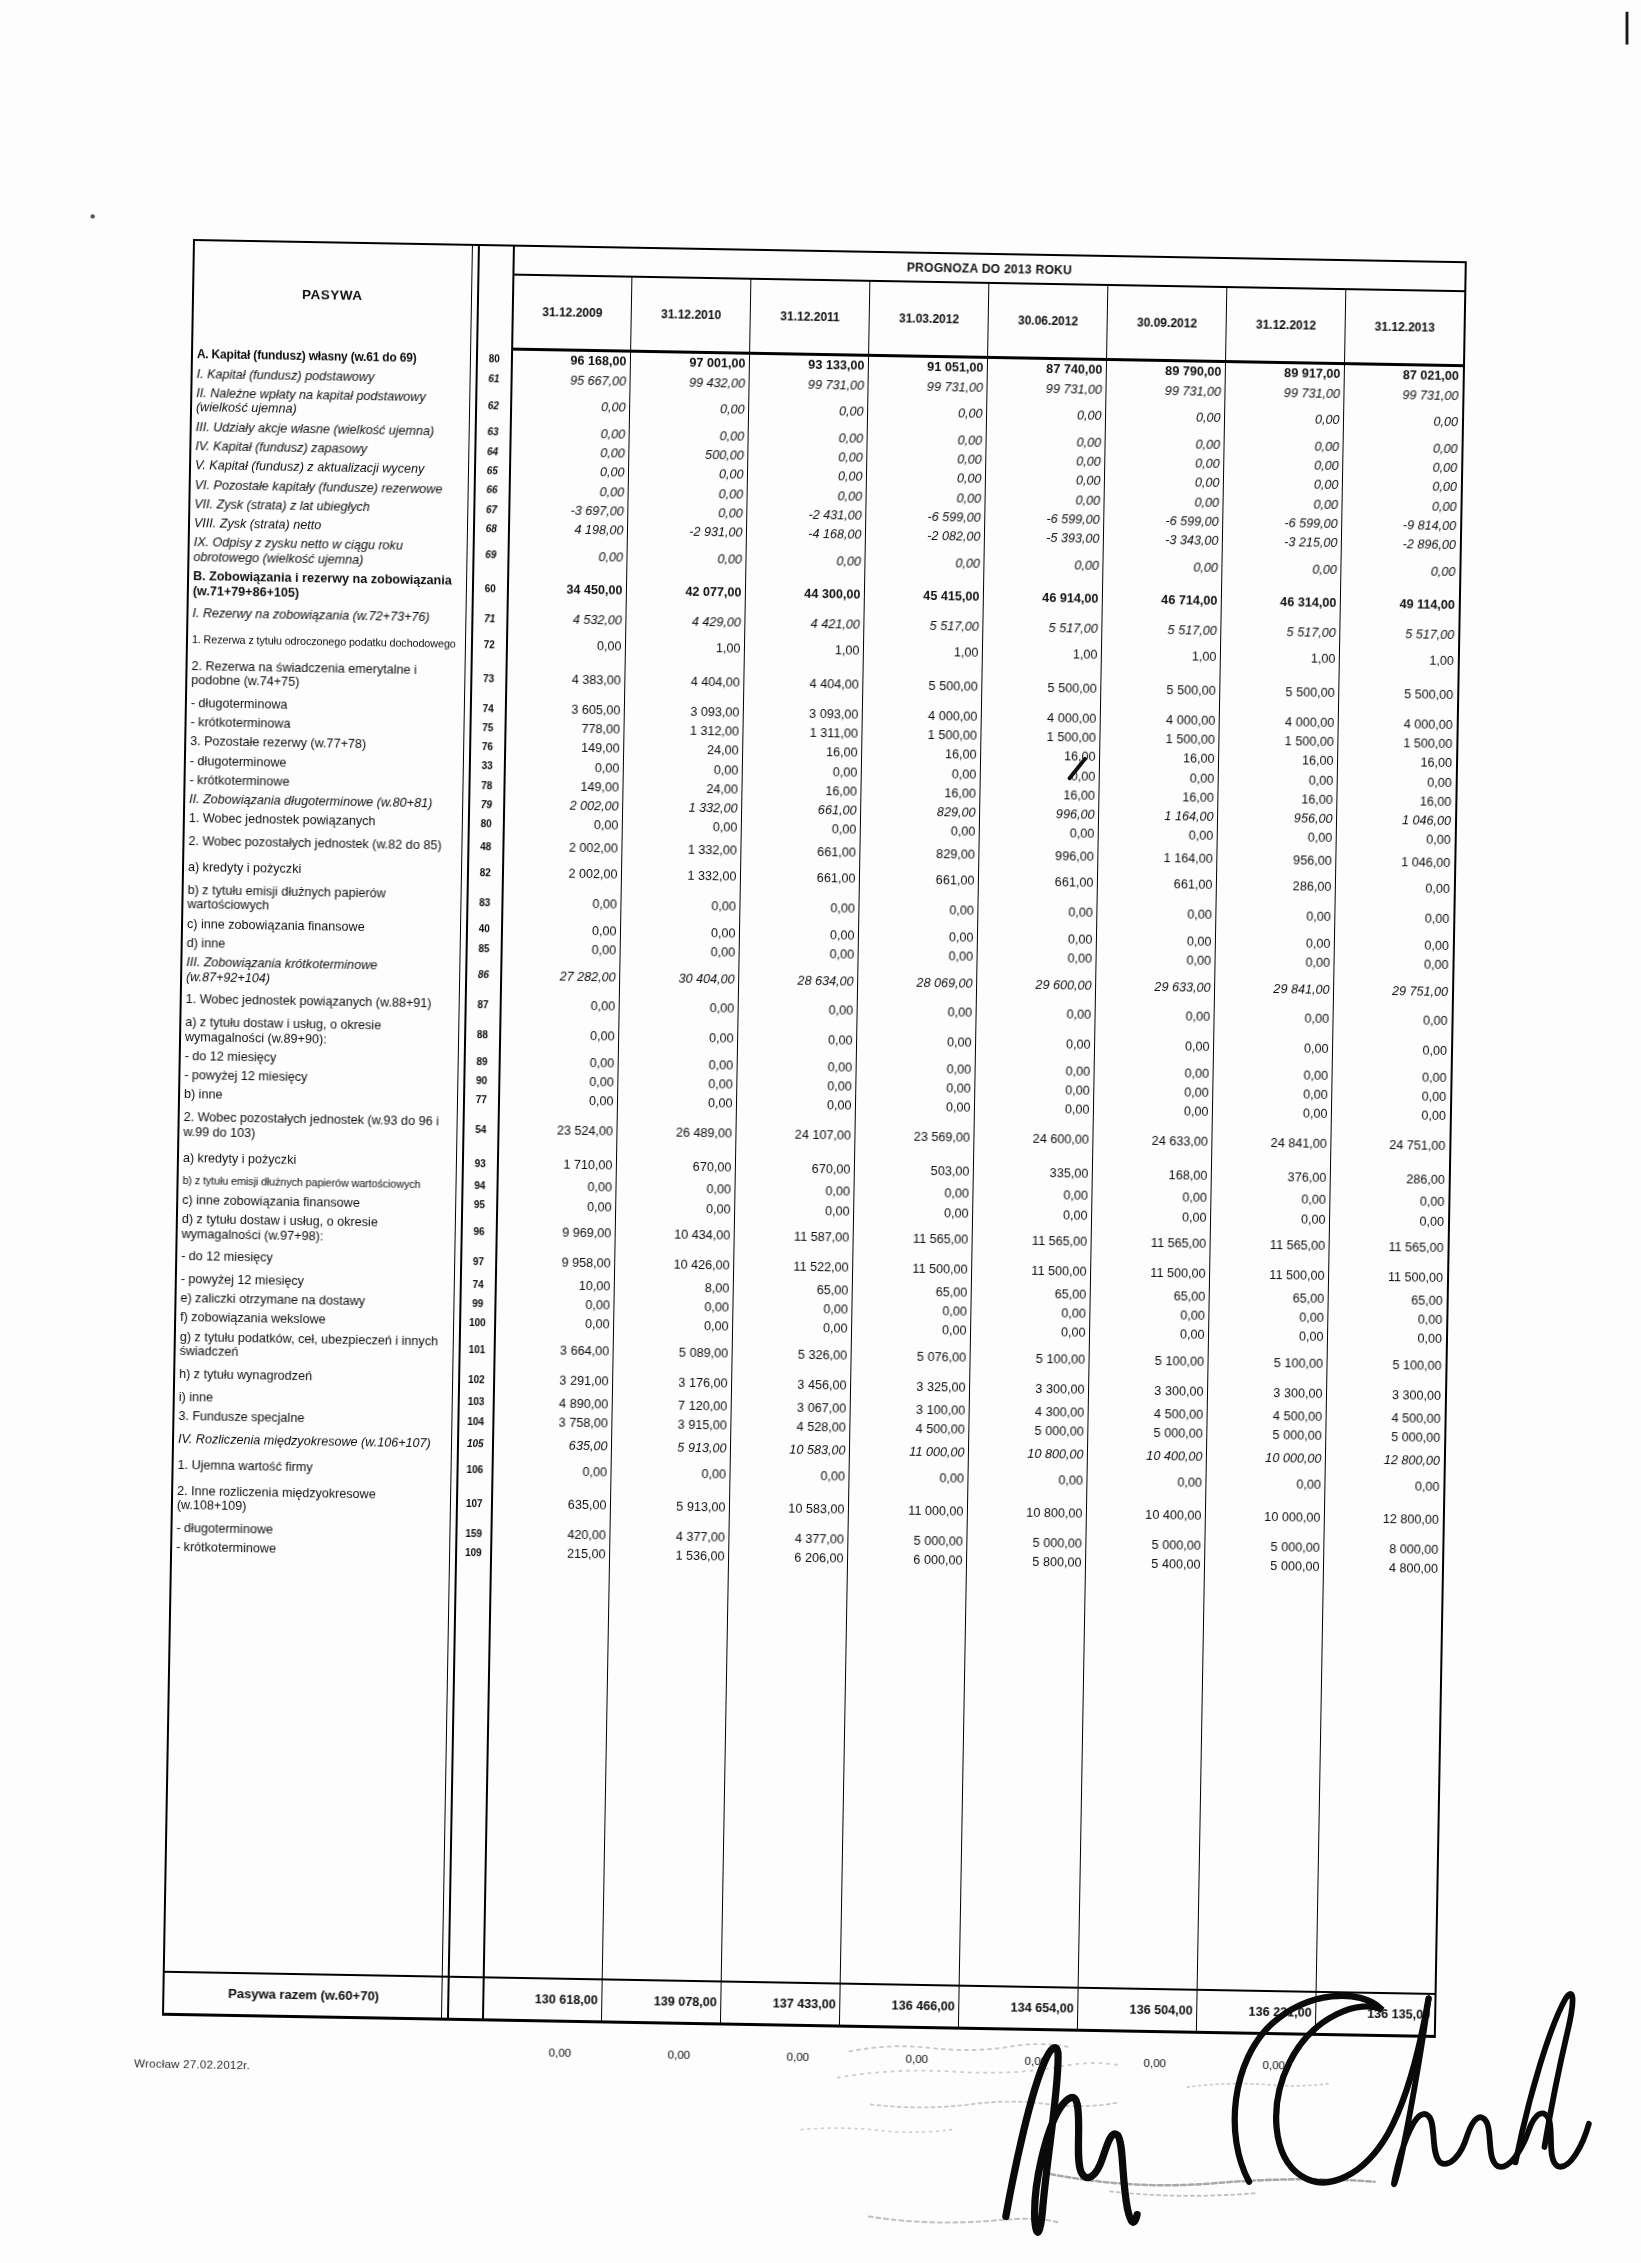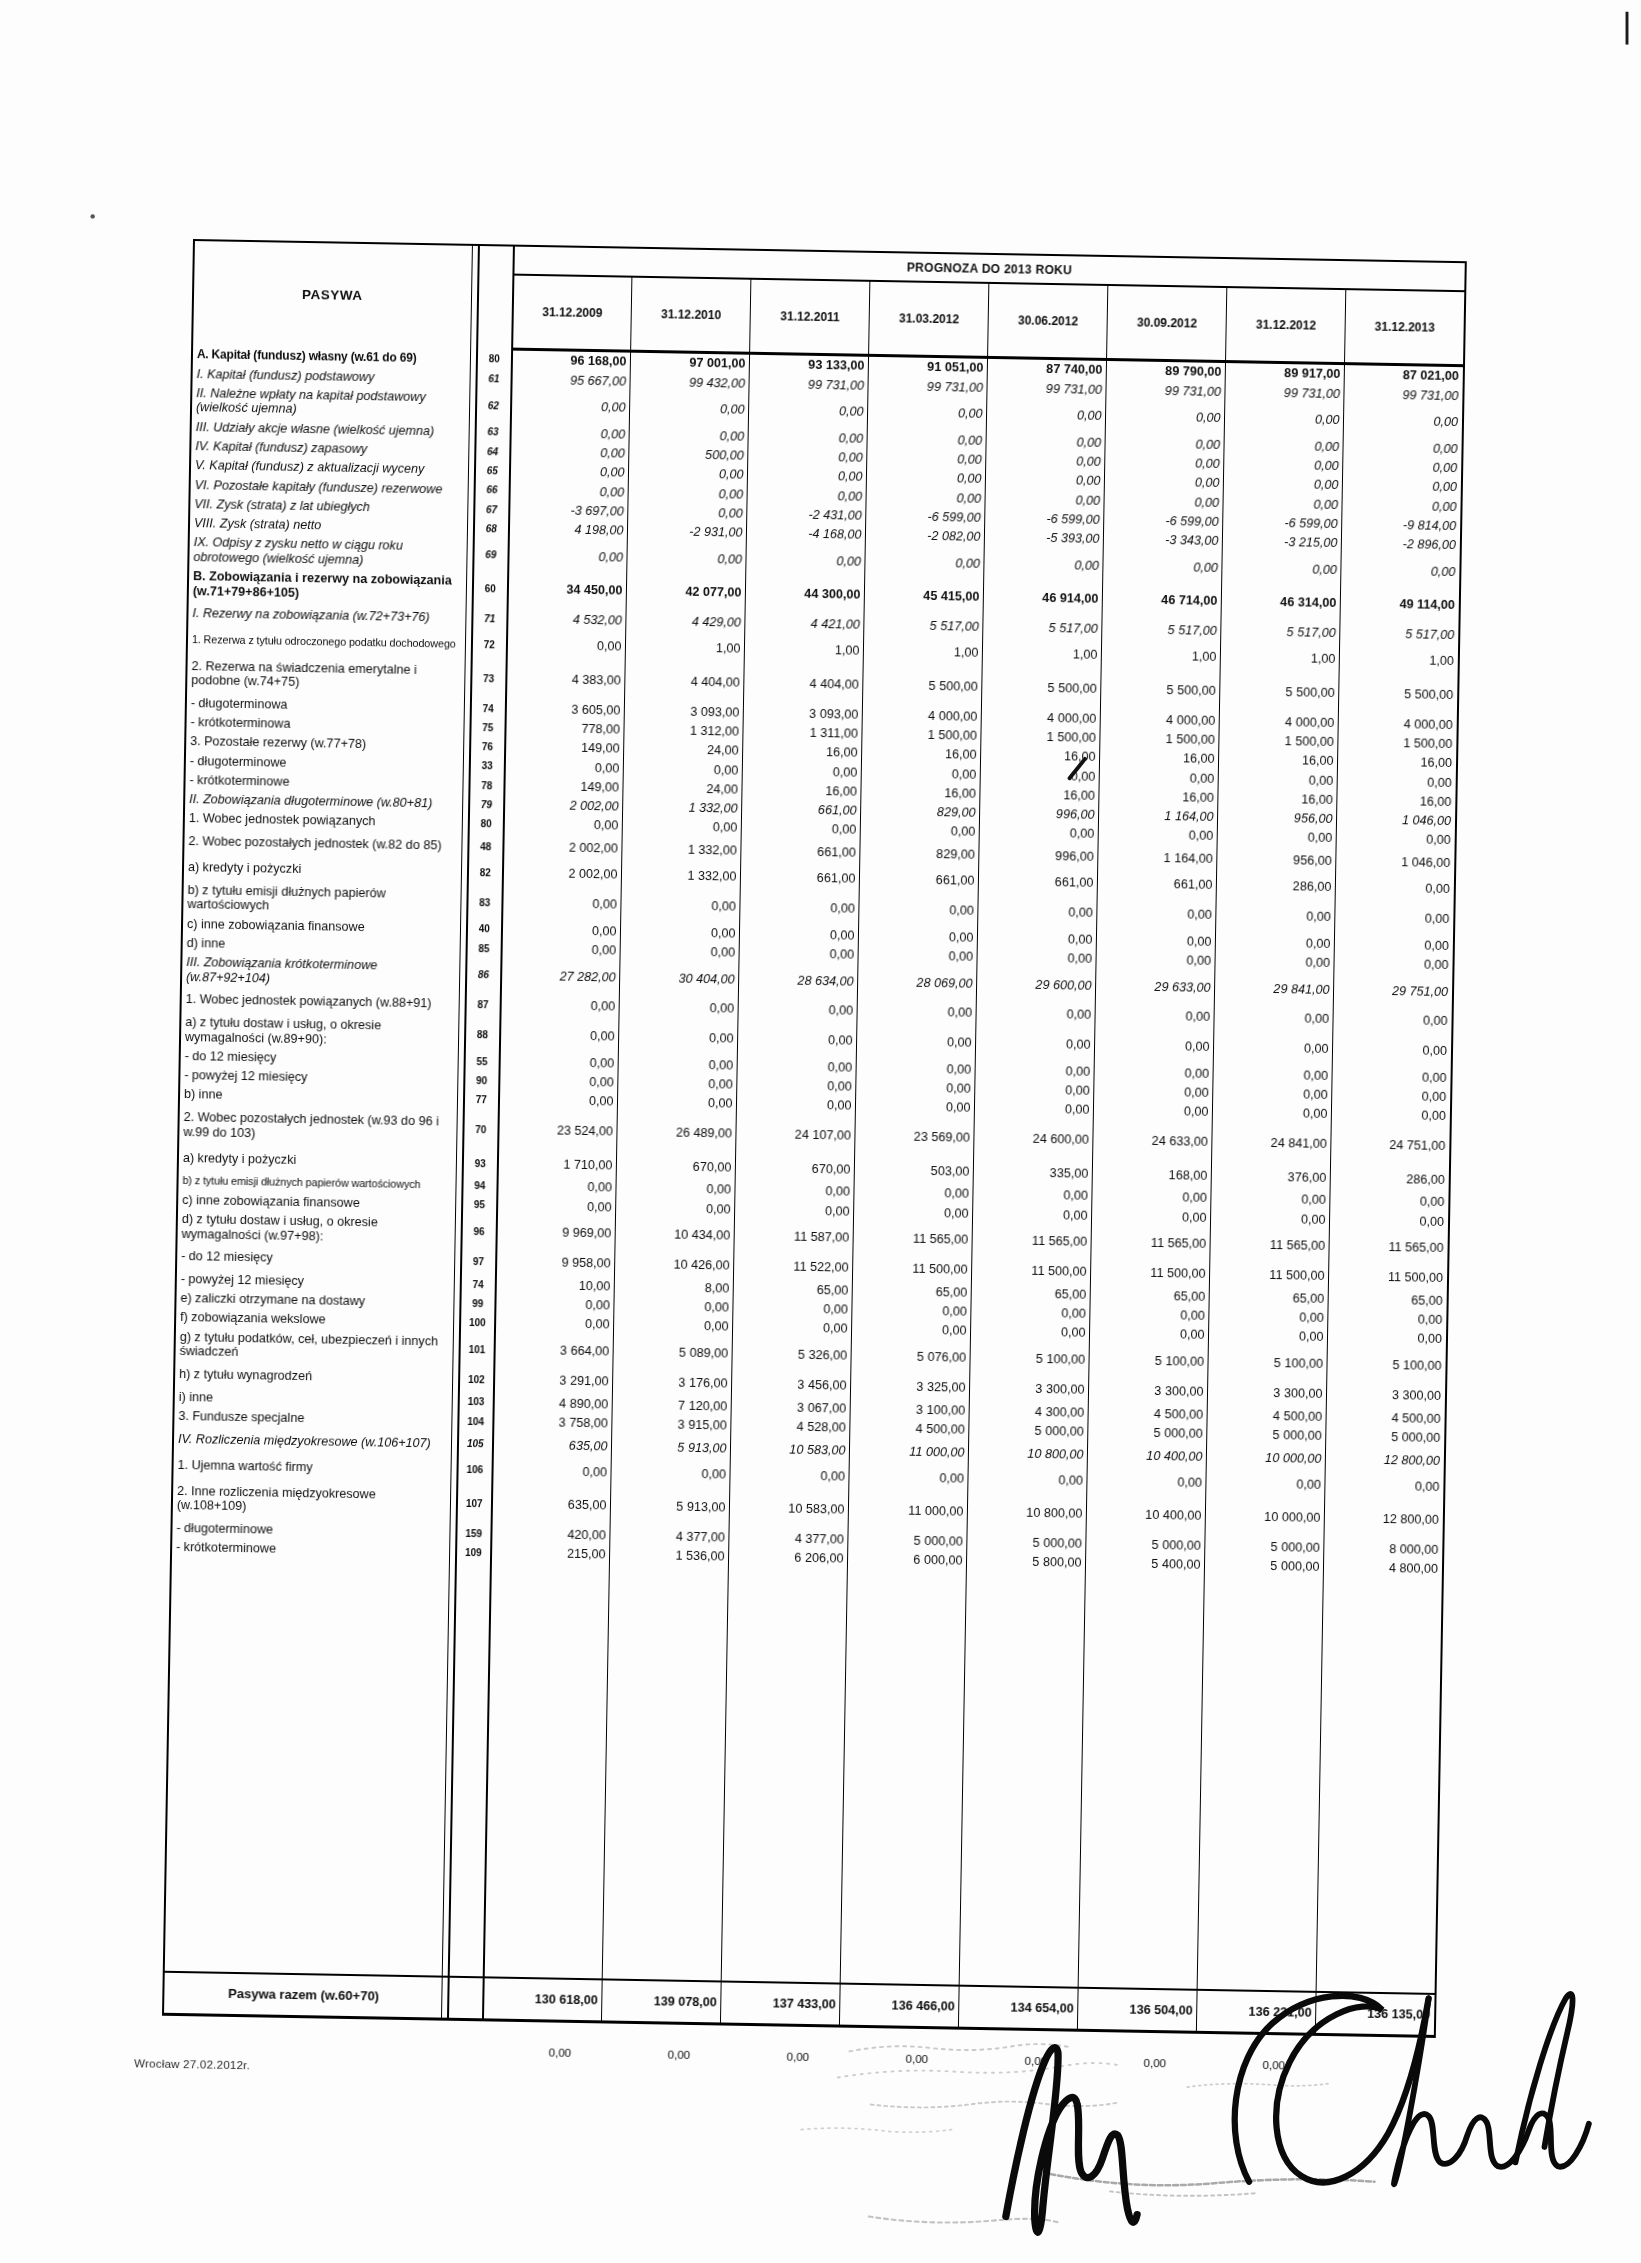--- a/index.html
+++ b/index.html
@@ -455,21 +455,21 @@
             <td class="c-val">0,00</td>
             <td class="c-val">0,00</td>
             <td class="c-val">0,00</td>
             <td class="c-val">0,00</td>
             <td class="c-val">0,00</td>
             <td class="c-val last">0,00</td>
           </tr>
           <tr class="r-normal">
             <td class="c-label">- do 12 miesięcy</td>
             <td class="c-gap"></td>
-            <td class="c-no">55</td>
+            <td class="c-no">89</td>
             <td class="c-val">0,00</td>
             <td class="c-val">0,00</td>
             <td class="c-val">0,00</td>
             <td class="c-val">0,00</td>
             <td class="c-val">0,00</td>
             <td class="c-val">0,00</td>
             <td class="c-val">0,00</td>
             <td class="c-val last">0,00</td>
           </tr>
           <tr class="r-normal">
@@ -494,21 +494,21 @@
             <td class="c-val">0,00</td>
             <td class="c-val">0,00</td>
             <td class="c-val">0,00</td>
             <td class="c-val">0,00</td>
             <td class="c-val">0,00</td>
             <td class="c-val last">0,00</td>
           </tr>
           <tr class="r-normal sp">
             <td class="c-label">2. Wobec pozostałych jednostek (w.93 do 96 i w.99 do 103)</td>
             <td class="c-gap"></td>
-            <td class="c-no">70</td>
+            <td class="c-no">54</td>
             <td class="c-val">23 524,00</td>
             <td class="c-val">26 489,00</td>
             <td class="c-val">24 107,00</td>
             <td class="c-val">23 569,00</td>
             <td class="c-val">24 600,00</td>
             <td class="c-val">24 633,00</td>
             <td class="c-val">24 841,00</td>
             <td class="c-val last">24 751,00</td>
           </tr>
           <tr class="r-normal sp">

